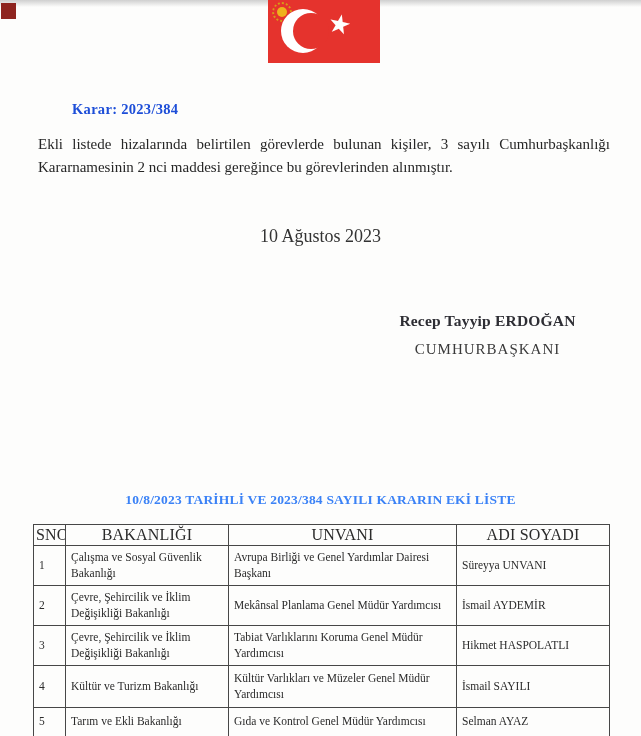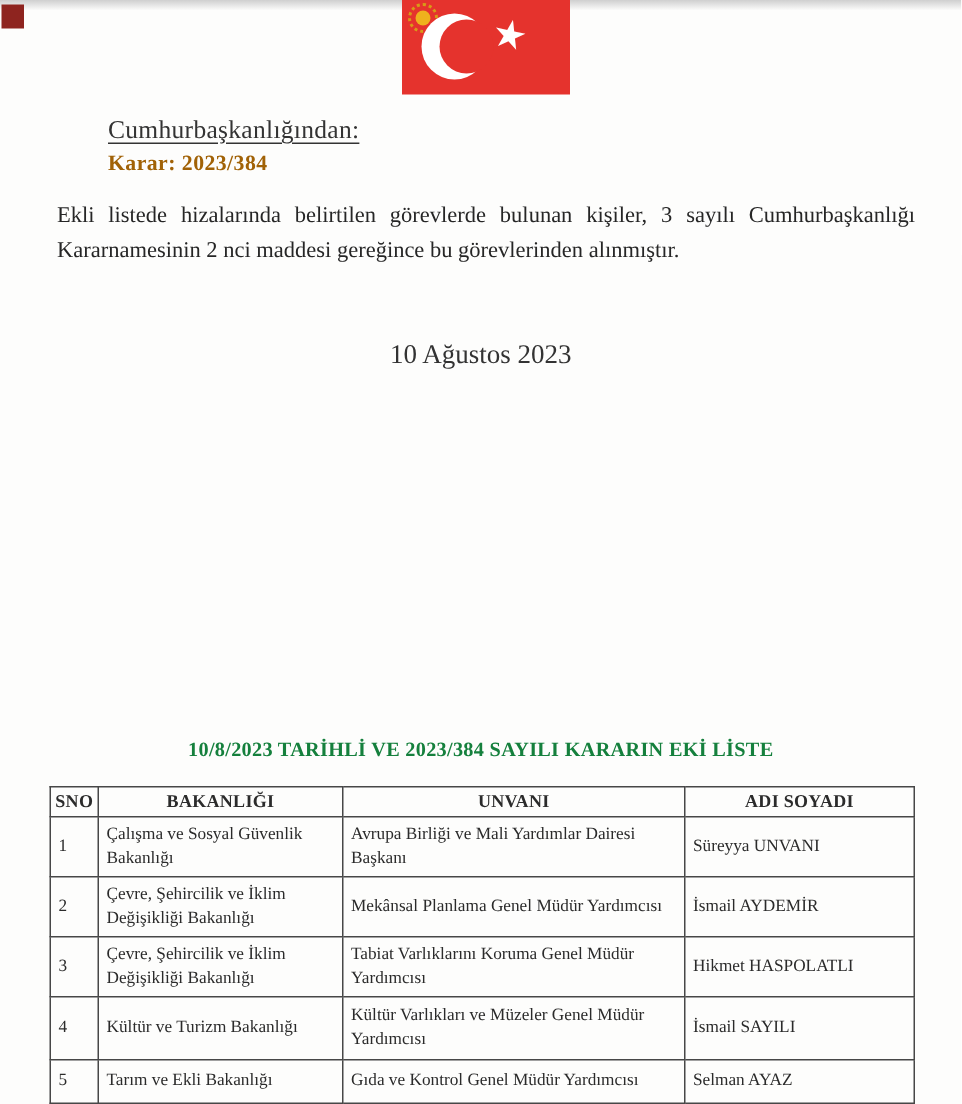--- a/index.html
+++ b/index.html
@@ -49,54 +49,54 @@
   }
   
   .issuer{
     position:absolute;left:72px;top:77px;
     font-size:17px;color:#333333;
     text-decoration:underline;text-underline-offset:3px;
     letter-spacing:.2px;
   }
   .karar{
     position:absolute;left:72px;top:101px;
-    font-size:14.5px;font-weight:bold;color:#a16207;
+    font-size:14.5px;font-weight:bold;color:#1d4ed8;
     letter-spacing:.3px;
   }
   .body-par{
     position:absolute;left:38px;top:133px;width:572px;
     font-size:15px;line-height:1.5;text-align:justify;color:#262626;
   }
   .date-line{
     position:absolute;left:0;top:226px;width:100%;
     text-align:center;font-size:18px;color:#333333;
   }
   .sig{
     position:absolute;left:380px;top:312px;width:215px;text-align:center;
   }
   .sig .sig-name{font-size:15.5px;font-weight:bold;color:#2e2e34;letter-spacing:.2px;}
   .sig .sig-title{margin-top:11px;font-size:15px;color:#3a3a3a;letter-spacing:1px;}
   
   .list-title{
     position:absolute;left:0;top:492px;width:100%;
-    text-align:center;font-size:13.5px;font-weight:bold;color:#15803d;
+    text-align:center;font-size:13.5px;font-weight:bold;color:#3b82f6;
     letter-spacing:.2px;
   }
   table.annex{
     position:absolute;left:33px;top:524px;
     width:576px;border-collapse:collapse;
     font-size:11.5px;color:#2b2b2b;table-layout:fixed;
   }
   table.annex th, table.annex td{
     border:1.5px solid #474747;
     padding:2px 5px;vertical-align:middle;
     overflow:hidden;
   }
   table.annex th{
-    font-size:12px;font-weight:bold;text-align:center;
+    font-size:16px;font-weight:normal;text-align:center;
     height:17px;padding:1px 2px;letter-spacing:.2px;
   }
   .col-sno{width:32px;}
   .col-bak{width:163px;}
   .col-unv{width:228px;}
   .col-adi{width:153px;}
   tr.r-tall td{height:35px;}
   tr.r-tall4 td{height:37px;}
   tr.r-short td{height:24px;}
   td.c-sno{text-align:left;}
@@ -109,28 +109,31 @@
 
   <div class="corner-mark"></div>
 
   <div class="flag">
     <div class="sun"></div>
     <div class="crescent-outer"></div>
     <div class="crescent-inner"></div>
     <div class="star">★</div>
   </div>
 
-  <div class="issuer">Cumhurbaşkanlığından:</div>
 
   <div class="karar">Karar: 2023/384</div>
 
   <div class="body-par">Ekli listede hizalarında belirtilen görevlerde bulunan kişiler, 3 sayılı Cumhurbaşkanlığı Kararnamesinin 2 nci maddesi gereğince bu görevlerinden alınmıştır.</div>
 
   <div class="date-line">10 Ağustos 2023</div>
 
+  <div class="sig">
+    <div class="sig-name">Recep Tayyip ERDOĞAN</div>
+    <div class="sig-title">CUMHURBAŞKANI</div>
+  </div>
 
   <div class="list-title">10/8/2023 TARİHLİ VE 2023/384 SAYILI KARARIN EKİ LİSTE</div>
 
   <table class="annex">
     <colgroup>
       <col class="col-sno">
         <col class="col-bak">
         <col class="col-unv">
         <col class="col-adi">
     </colgroup>
@@ -139,21 +142,21 @@
         <th>SNO</th>
         <th>BAKANLIĞI</th>
         <th>UNVANI</th>
         <th>ADI SOYADI</th>
       </tr>
     </thead>
     <tbody>
       <tr class="r-tall">
         <td class="c-sno">1</td>
         <td>Çalışma ve Sosyal Güvenlik Bakanlığı</td>
-        <td>Avrupa Birliği ve Mali Yardımlar Dairesi Başkanı</td>
+        <td>Avrupa Birliği ve Genel Yardımlar Dairesi Başkanı</td>
         <td>Süreyya UNVANI</td>
       </tr>
       <tr class="r-tall">
         <td class="c-sno">2</td>
         <td>Çevre, Şehircilik ve İklim Değişikliği Bakanlığı</td>
         <td>Mekânsal Planlama Genel Müdür Yardımcısı</td>
         <td>İsmail AYDEMİR</td>
       </tr>
       <tr class="r-tall">
         <td class="c-sno">3</td>

